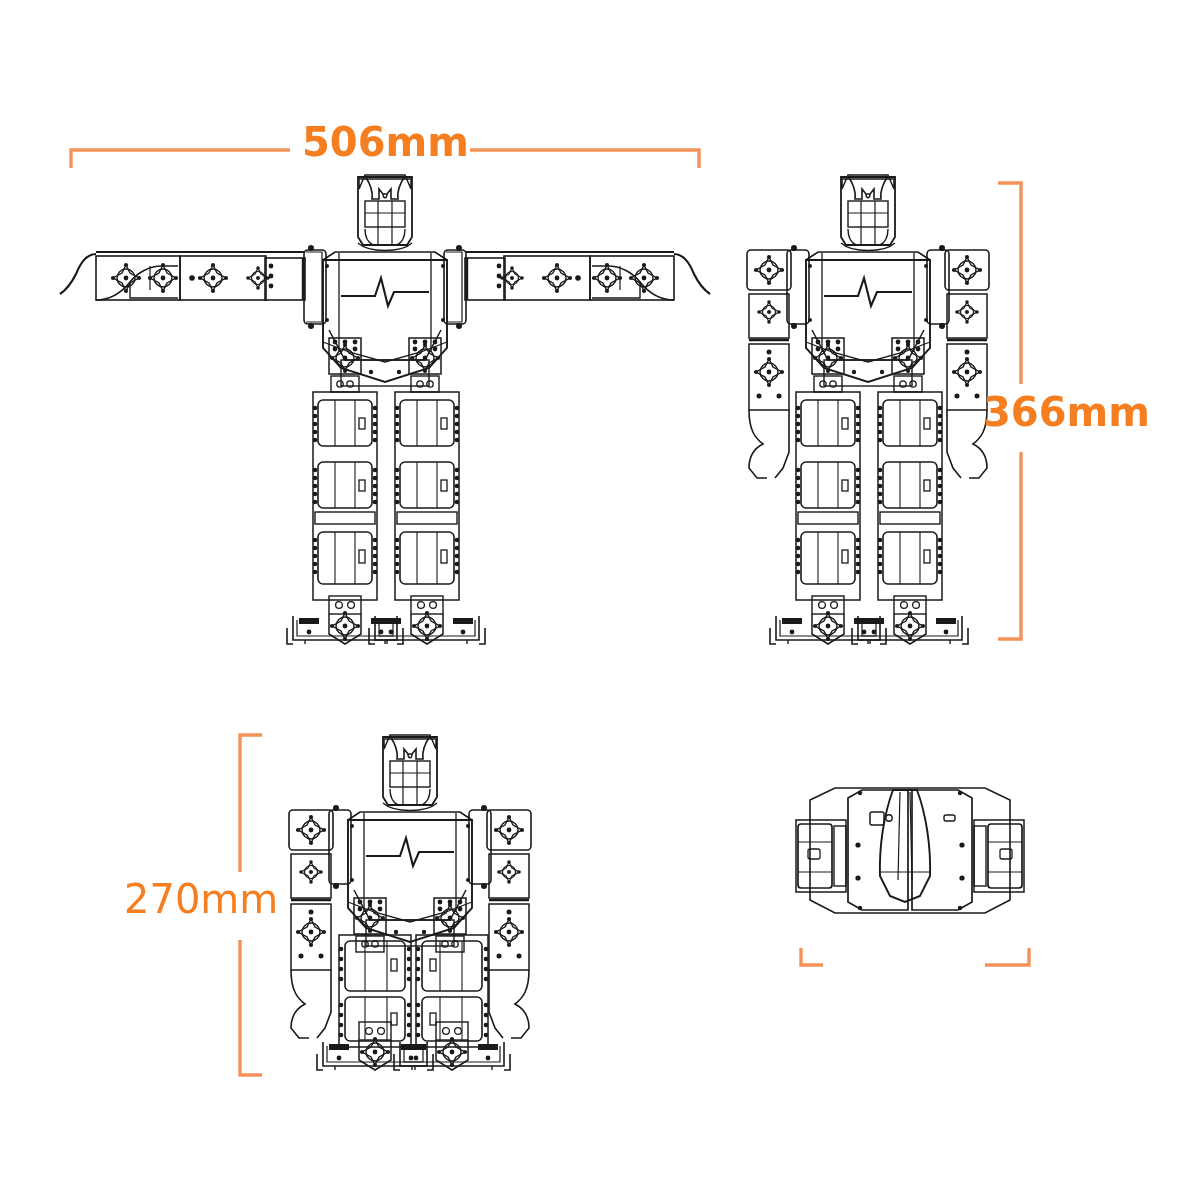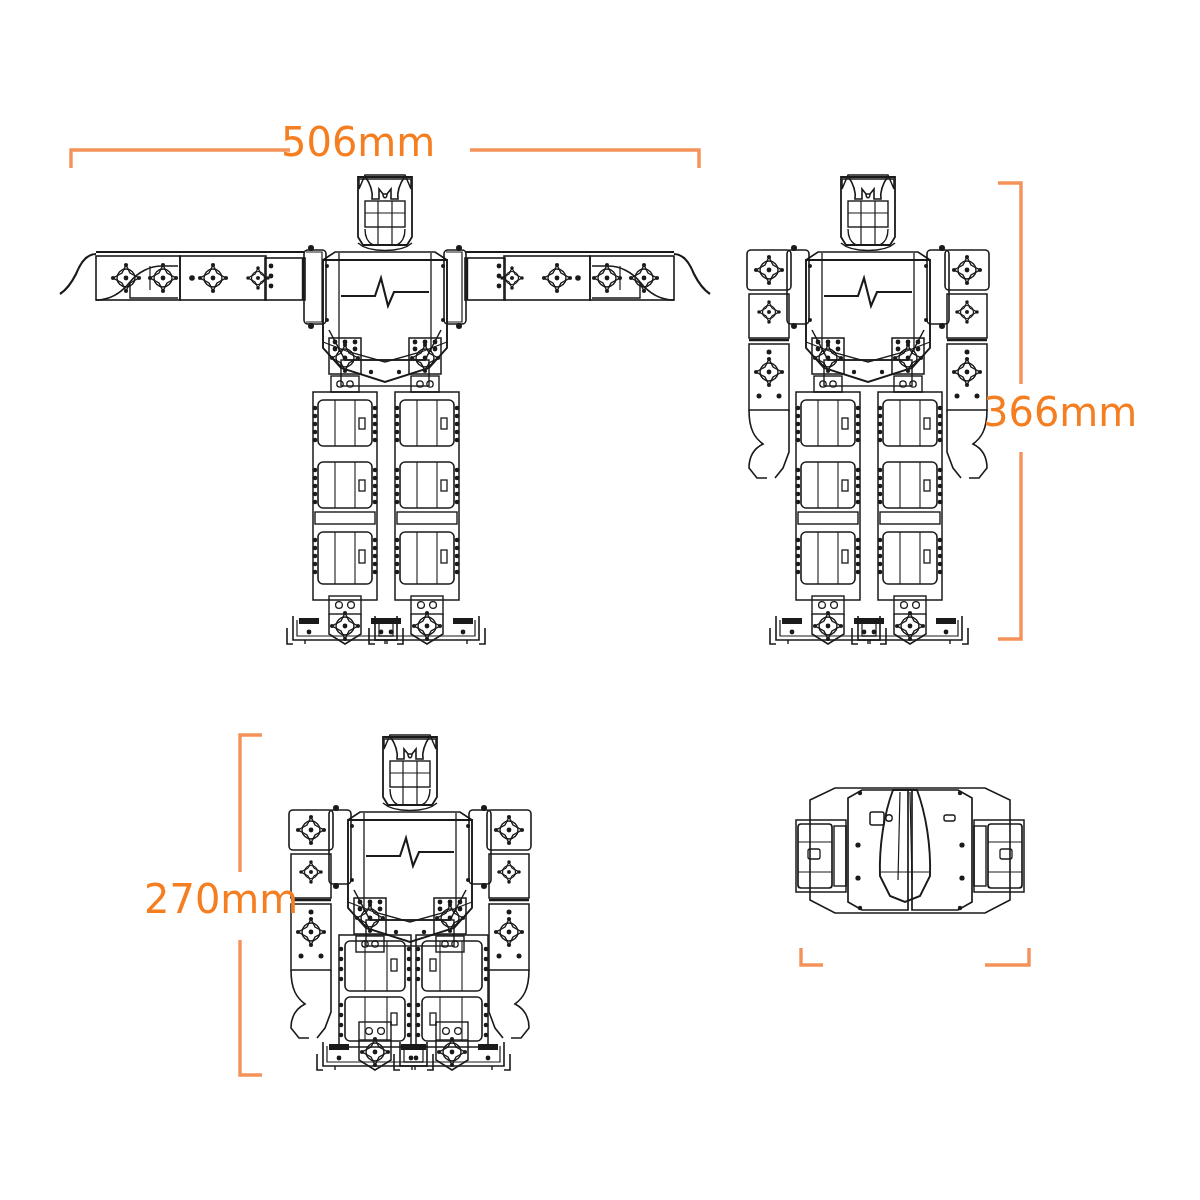--- a/index.html
+++ b/index.html
@@ -15,23 +15,23 @@
   .dim-label{
     position:absolute;
     color:#F57E20;
     font-family:"DejaVu Sans", sans-serif;
     font-size:40px;
     font-weight:400;
     letter-spacing:0px;
     white-space:nowrap;
     line-height:1;
   }
-  #label-506{left:281px;top:122px;}
-  #label-366{left:983px;top:392px;}
-  #label-270{left:124px;top:879px;margin-left:20px;}
+  #label-506{left:302px;top:122px;font-weight:bold;}
+  #label-366{left:983px;top:392px;font-weight:bold;}
+  #label-270{left:124px;top:879px;}
   #label-190{left:828px;top:952px;}
 </style>
 </head>
 <body style="background: rgb(255, 255, 255);">
 
 <div id="stage">
 
 <svg width="1200" height="1200" viewBox="0 0 1200 1200">
   <defs>
     <g id="servo-cross">

